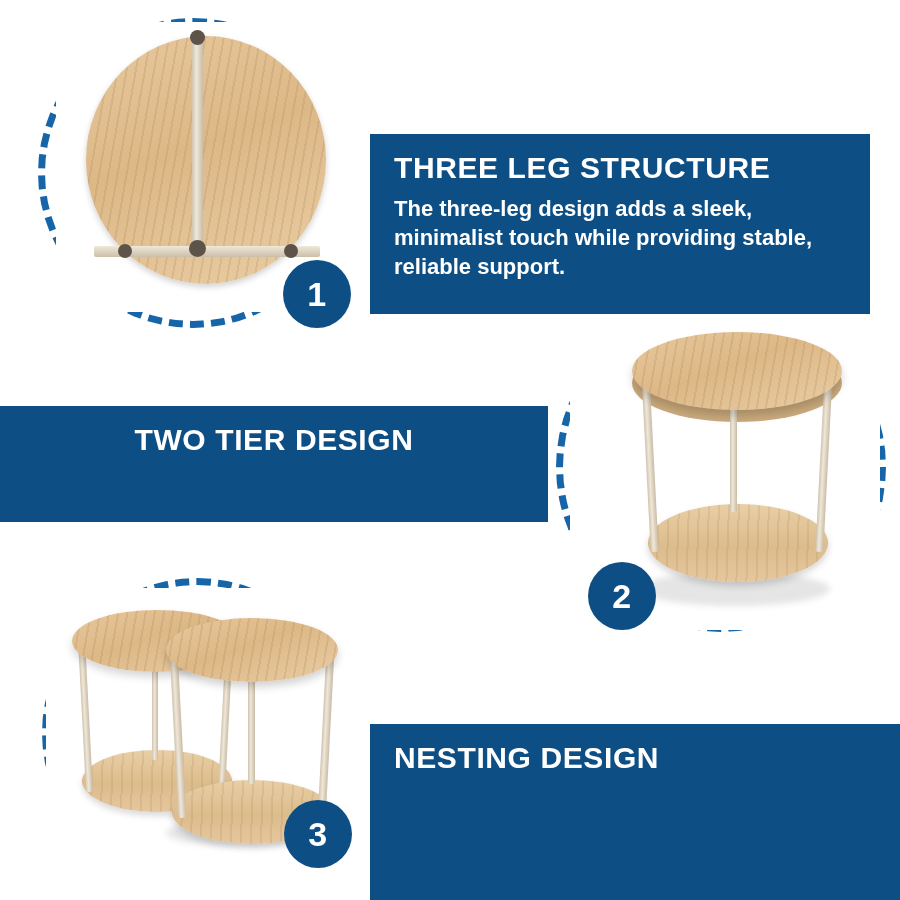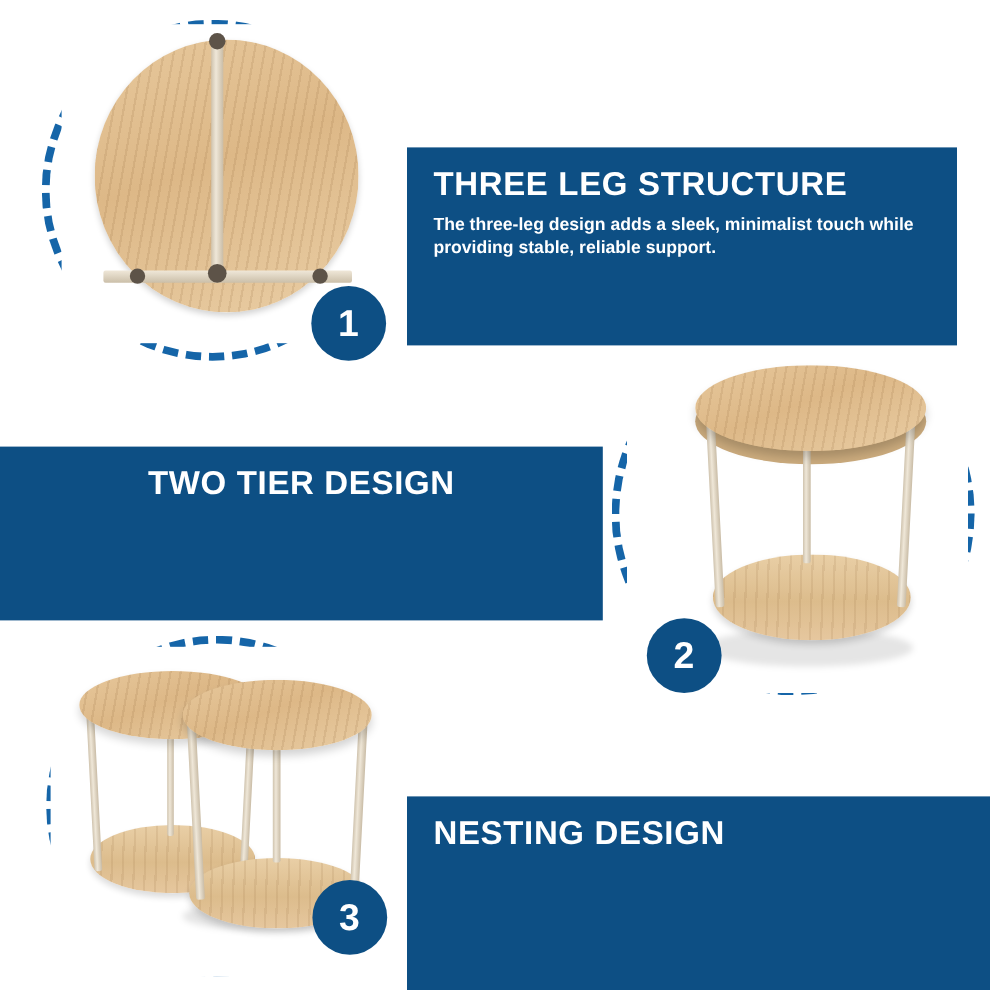--- a/index.html
+++ b/index.html
@@ -55,21 +55,21 @@
     margin-top: 48px;
   }
   .panel .title {
     font-size: 30px;
     font-weight: bold;
     letter-spacing: 0.6px;
     margin: 0 0 10px 0;
     line-height: 1.05;
   }
   .panel .body {
-    font-size: 16px;
+    font-size: 22px;
     font-weight: bold;
     line-height: 1.32;
     margin: 0;
   }
   .panel.center {
     text-align: center;
   }
 
   
   .photo {
@@ -133,21 +133,21 @@
 
   <div class="dashed-circle" style="left:38px; top:18px; width:310px; height:310px;"></div>
 
   <div class="num-badge" style="left:283px; top:260px;">1</div>
 
   <div class="panel" style="left:370px; top:86px; width:500px; height:180px;">
     <p class="title">THREE LEG STRUCTURE</p>
     <p class="body">The three-leg design adds a sleek, minimalist touch while providing stable, reliable support.</p>
   </div>
 
-  <div class="panel center" style="left:0px; top:358px; width:548px; height:158px;">
+  <div class="panel center" style="left:0px; top:358px; width:548px; height:116px;">
     <p class="title">TWO TIER DESIGN</p>
   </div>
 
   <div class="photo" style="left:570px; top:310px; width:310px; height:320px;">
 
     <div class="shadow-soft" style="left:70px; top:262px; width:190px; height:34px;"></div>
 
     <div class="ellipse wood-top2" style="left:78px; top:194px; width:180px; height:78px; box-shadow:0 4px 7px rgba(0,0,0,0.16);"></div>
 
     <div class="leg" style="left:76px; top:62px; width:8px; height:180px; transform:rotate(-3deg);"></div>

